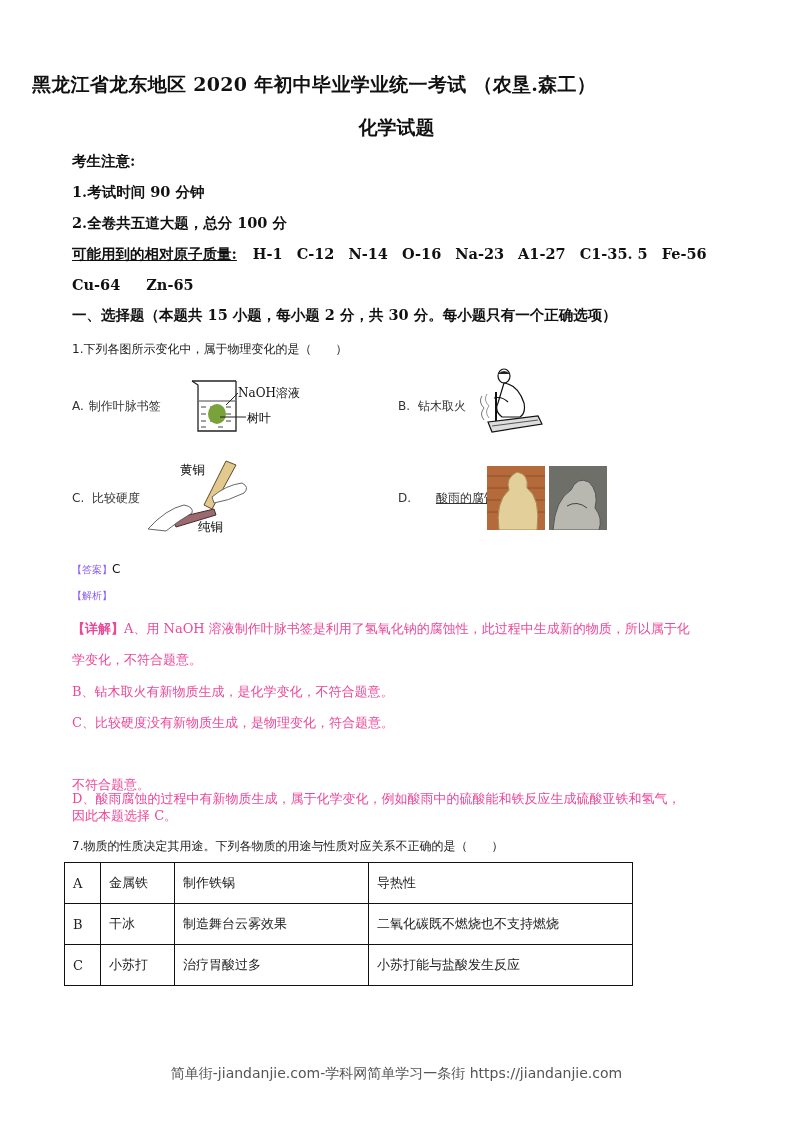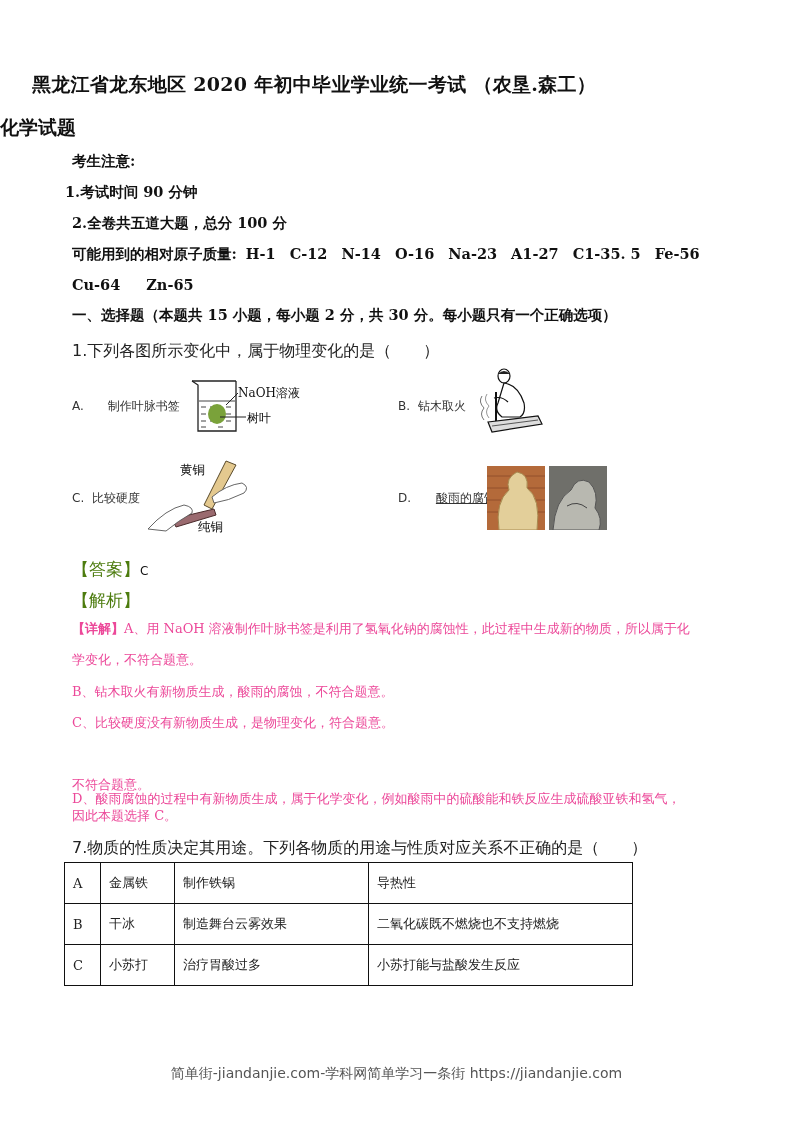--- a/index.html
+++ b/index.html
@@ -1,53 +1,53 @@
 <!DOCTYPE html>
 <html><head>
 <meta charset="utf-8">
 <style>
   html, body { margin: 0; padding: 0; background: #ffffff; }
   body { width: 793px; height: 1122px; position: relative; overflow: hidden; font-family: "DejaVu Serif", "Liberation Serif", serif; color: #111; }
   .abs { position: absolute; white-space: nowrap; }
   .title { left: 0; width: 628px; text-align: center; font-weight: bold; font-size: 19px; top: 72px; letter-spacing: 0.3px; }
-  .subtitle { left: 0; width: 793px; font-weight: bold; font-size: 19px; top: 115px; }
+  .subtitle { left: 0; width: 793px; text-align: center; font-weight: bold; font-size: 19px; top: 115px; }
   .bold16 { font-weight: bold; font-size: 14.5px; }
-  .q { font-family: "DejaVu Sans", "Liberation Sans", sans-serif; font-size: 16px; color: #222; }
+  .q { font-family: "DejaVu Sans", "Liberation Sans", sans-serif; font-size: 12px; color: #222; }
   .opt { font-family: "DejaVu Sans", "Liberation Sans", sans-serif; font-size: 12px; color: #333; }
-  .blue { color: #4d7c0f; font-family: Liberation Sans, sans-serif; font-size: 17px; }
+  .blue { color: #8b5cf6; font-family: Liberation Sans, sans-serif; font-size: 10px; }
   .body-text { font-size: 13px; color: #ec4899; }
   .footer { left: 0; width: 793px; text-align: center; top: 1065px; font-family: "DejaVu Sans", "Liberation Sans", sans-serif; font-size: 14px; color: #555; }
   table.q2 { position: absolute; left: 64px; top: 862px; border-collapse: collapse; width: 569px; font-size: 13px; color: #222; }
   table.q2 td { border: 1px solid #111; height: 40px; padding: 0 0 0 8px; vertical-align: middle; }
   .img-box { position: absolute; }
   .atoms span { display: inline-block; margin-right: 14px; }
 </style>
 </head>
 <body>
 
 <div class="abs title">黑龙江省龙东地区 2020 年初中毕业学业统一考试 （农垦.森工）</div>
 <div class="abs subtitle">化学试题</div>
 
 <div class="abs bold16" style="left:72px; top:152px;">考生注意:</div>
-<div class="abs bold16" style="left:65px; top:183px;">1.考试时间 90 分钟</div>
+<div class="abs bold16" style="left:72px; top:183px;">1.考试时间 90 分钟</div>
 <div class="abs bold16" style="left:72px; top:214px;">2.全卷共五道大题，总分 100 分</div>
 <div class="abs bold16 atoms" style="left:72px; top:245px;">
-  <span style="margin-right:9px;">可能用到的相对原子质量:</span><span>H-1</span><span>C-12</span><span>N-14</span><span>O-16</span><span>Na-23</span><span>A1-27</span><span>C1-35. 5</span><span>Fe-56</span>
+  <span style="margin-right:16px;text-decoration:underline;">可能用到的相对原子质量:</span><span>H-1</span><span>C-12</span><span>N-14</span><span>O-16</span><span>Na-23</span><span>A1-27</span><span>C1-35. 5</span><span>Fe-56</span>
 </div>
 <div class="abs bold16 atoms" style="left:72px; top:276px;">
   <span style="margin-right:26px;">Cu-64</span><span>Zn-65</span>
 </div>
 
 <div class="abs bold16" style="left:72px; top:306px;">一、选择题（本题共 15 小题，每小题 2 分，共 30 分。每小题只有一个正确选项）</div>
 
 <div class="abs q" style="left:72px; top:341px;">1.下列各图所示变化中，属于物理变化的是（　　）</div>
 
 <div class="abs opt" style="left:72px; top:398px;">
   <span>A.</span>
-  <span style="margin-left:20px;">制作叶脉书签</span>
+  <span style="margin-left:1px;">制作叶脉书签</span>
 </div>
 <div class="img-box" style="left:190px; top:377px; width:120px; height:56px;">
   <svg width="120" height="56" viewBox="0 0 120 56">
     <path d="M2 4 L8 8 L8 54 L46 54 L46 4" fill="none" stroke="#222" stroke-width="1.3"></path>
     <line x1="2" y1="4" x2="46" y2="4" stroke="#222" stroke-width="1.3"></line>
     <line x1="9" y1="24" x2="45" y2="24" stroke="#444" stroke-width="1"></line>
     <g stroke="#444" stroke-width="1">
       <line x1="11" y1="30" x2="16" y2="30"></line>
         <line x1="20" y1="30" x2="25" y2="30"></line>
         <line x1="36" y1="30" x2="41" y2="30"></line>
@@ -122,21 +122,21 @@
 
 <div class="abs" style="left:72px; top:558px;">
   <span class="blue">【答案】</span><span class="opt" style="color:#111;">C</span>
 </div>
 <div class="abs blue" style="left:72px; top:589px;">【解析】</div>
 
 <div class="abs body-text" style="left:72px; top:620px;">
   <span style="font-weight:bold;">【详解】</span><span>A、用 NaOH 溶液制作叶脉书签是利用了氢氧化钠的腐蚀性，此过程中生成新的物质，所以属于化</span>
 </div>
 <div class="abs body-text" style="left:72px; top:651px;">学变化，不符合题意。</div>
-<div class="abs body-text" style="left:72px; top:683px;">B、钻木取火有新物质生成，酸雨的腐蚀，不符合题意。</div>
+<div class="abs body-text" style="left:72px; top:683px;">B、钻木取火有新物质生成，是化学变化，不符合题意。</div>
 <div class="abs body-text" style="left:72px; top:714px;">C、比较硬度没有新物质生成，是物理变化，符合题意。</div>
 <div class="abs body-text" style="left:72px; top:745px;margin-top:45px;">D、酸雨腐蚀的过程中有新物质生成，属于化学变化，例如酸雨中的硫酸能和铁反应生成硫酸亚铁和氢气，</div>
 <div class="abs body-text" style="left:72px; top:776px;">不符合题意。</div>
 <div class="abs body-text" style="left:72px; top:807px;">因此本题选择 C。</div>
 
 <div class="abs q" style="left:72px; top:838px;">7.物质的性质决定其用途。下列各物质的用途与性质对应关系不正确的是（　　）</div>
 
 <table class="q2">
   <colgroup>
       <col style="width:36px">

